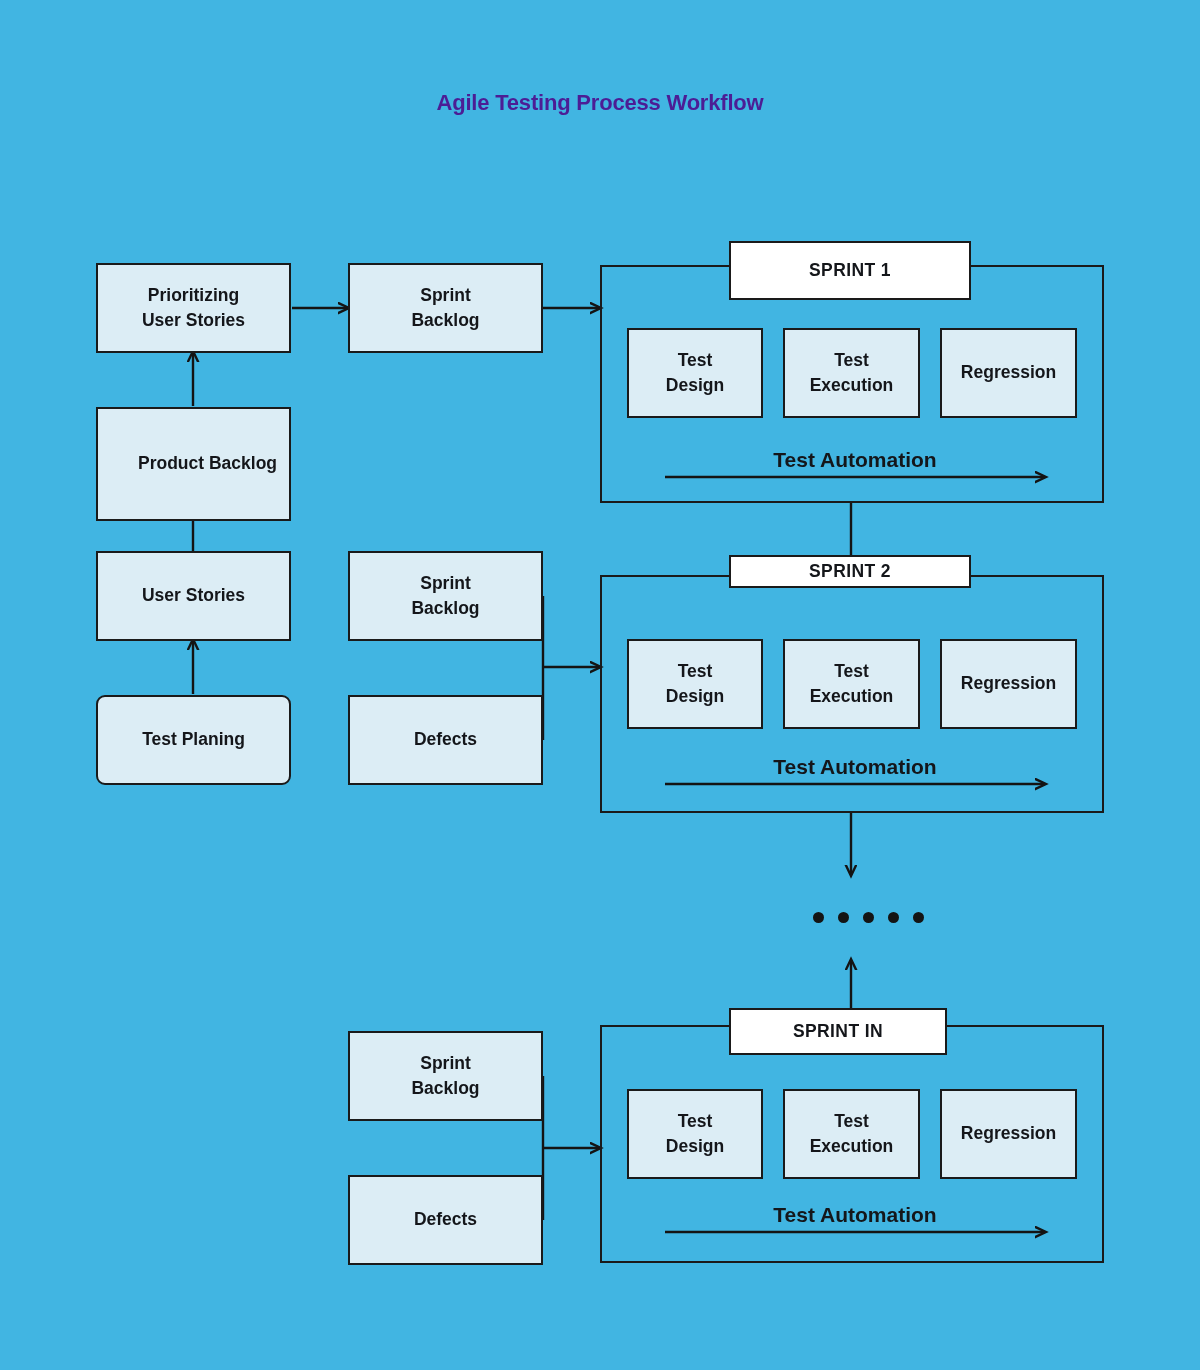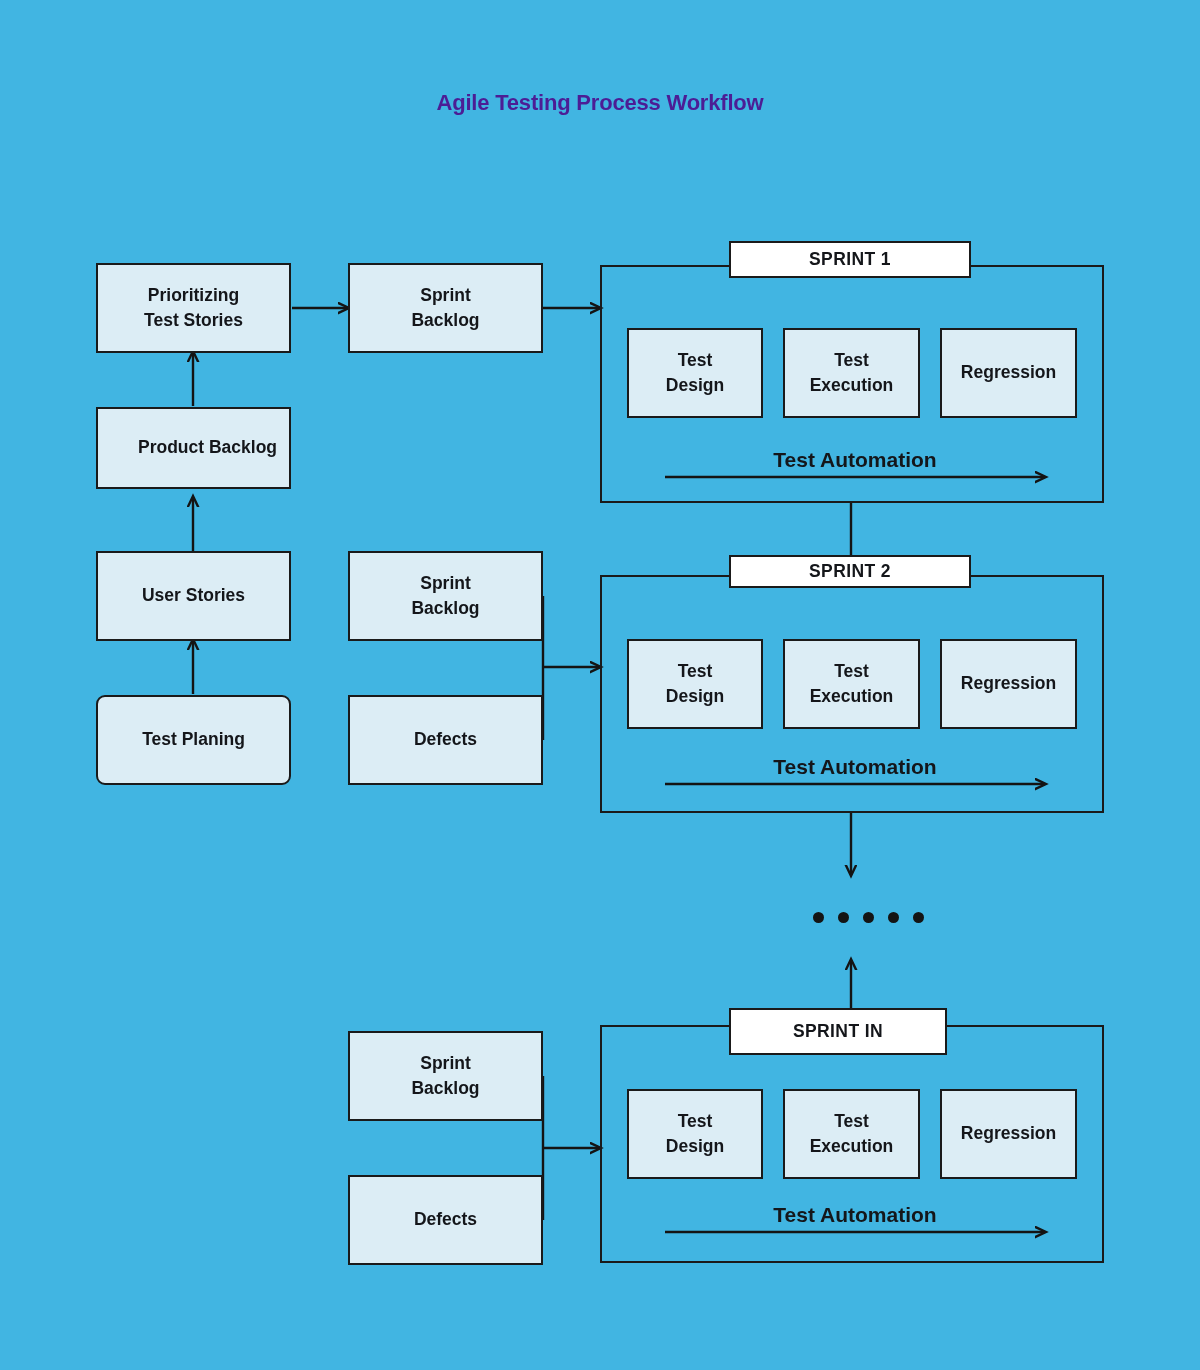--- a/index.html
+++ b/index.html
@@ -128,24 +128,24 @@
 
     <line x1="851" y1="1022" x2="851" y2="960" stroke="#141414" stroke-width="2.4" marker-end="url(#arrowSolid)"></line>
 
     <line x1="665" y1="477" x2="1045" y2="477" stroke="#141414" stroke-width="2.4" marker-end="url(#arrowSolid)"></line>
     <line x1="665" y1="784" x2="1045" y2="784" stroke="#141414" stroke-width="2.4" marker-end="url(#arrowSolid)"></line>
     <line x1="665" y1="1232" x2="1045" y2="1232" stroke="#141414" stroke-width="2.4" marker-end="url(#arrowSolid)"></line>
   </svg>
 
   <div class="node" style="left:96px; top:263px; width:195px; height:90px;">
     <span>Prioritizing
-Test Stories</span>
-  </div>
-
-  <div class="node" style="left:96px; top:407px; width:195px; height:82px;padding-left:28px;">
+User Stories</span>
+  </div>
+
+  <div class="node" style="left:96px; top:407px; width:195px; height:114px;padding-left:28px;">
     <span>Product Backlog</span>
   </div>
 
   <div class="node" style="left:96px; top:551px; width:195px; height:90px;">
     <span>User Stories</span>
   </div>
 
   <div class="node" style="left:96px; top:695px; width:195px; height:90px;border-radius:9px;">
     <span>Test Planing</span>
   </div>
@@ -167,21 +167,21 @@
   <div class="node" style="left:348px; top:1031px; width:195px; height:90px;">
     <span>Sprint
 Backlog</span>
   </div>
 
   <div class="node" style="left:348px; top:1175px; width:195px; height:90px;">
     <span>Defects</span>
   </div>
 
   <div class="sprint-box" style="left:600px; top:265px; width:504px; height:238px;"></div>
-  <div class="sprint-label" style="left:729px; top:241px; width:242px; height:37px;">
+  <div class="sprint-label" style="left:729px; top:241px; width:242px; height:59px;">
     <span>SPRINT 1</span>
   </div>
   <div class="node" style="left:627px; top:328px; width:136px; height:90px;">
     <span>Test
 Design</span>
   </div>
   <div class="node" style="left:783px; top:328px; width:137px; height:90px;">
     <span>Test
 Execution</span>
   </div>

